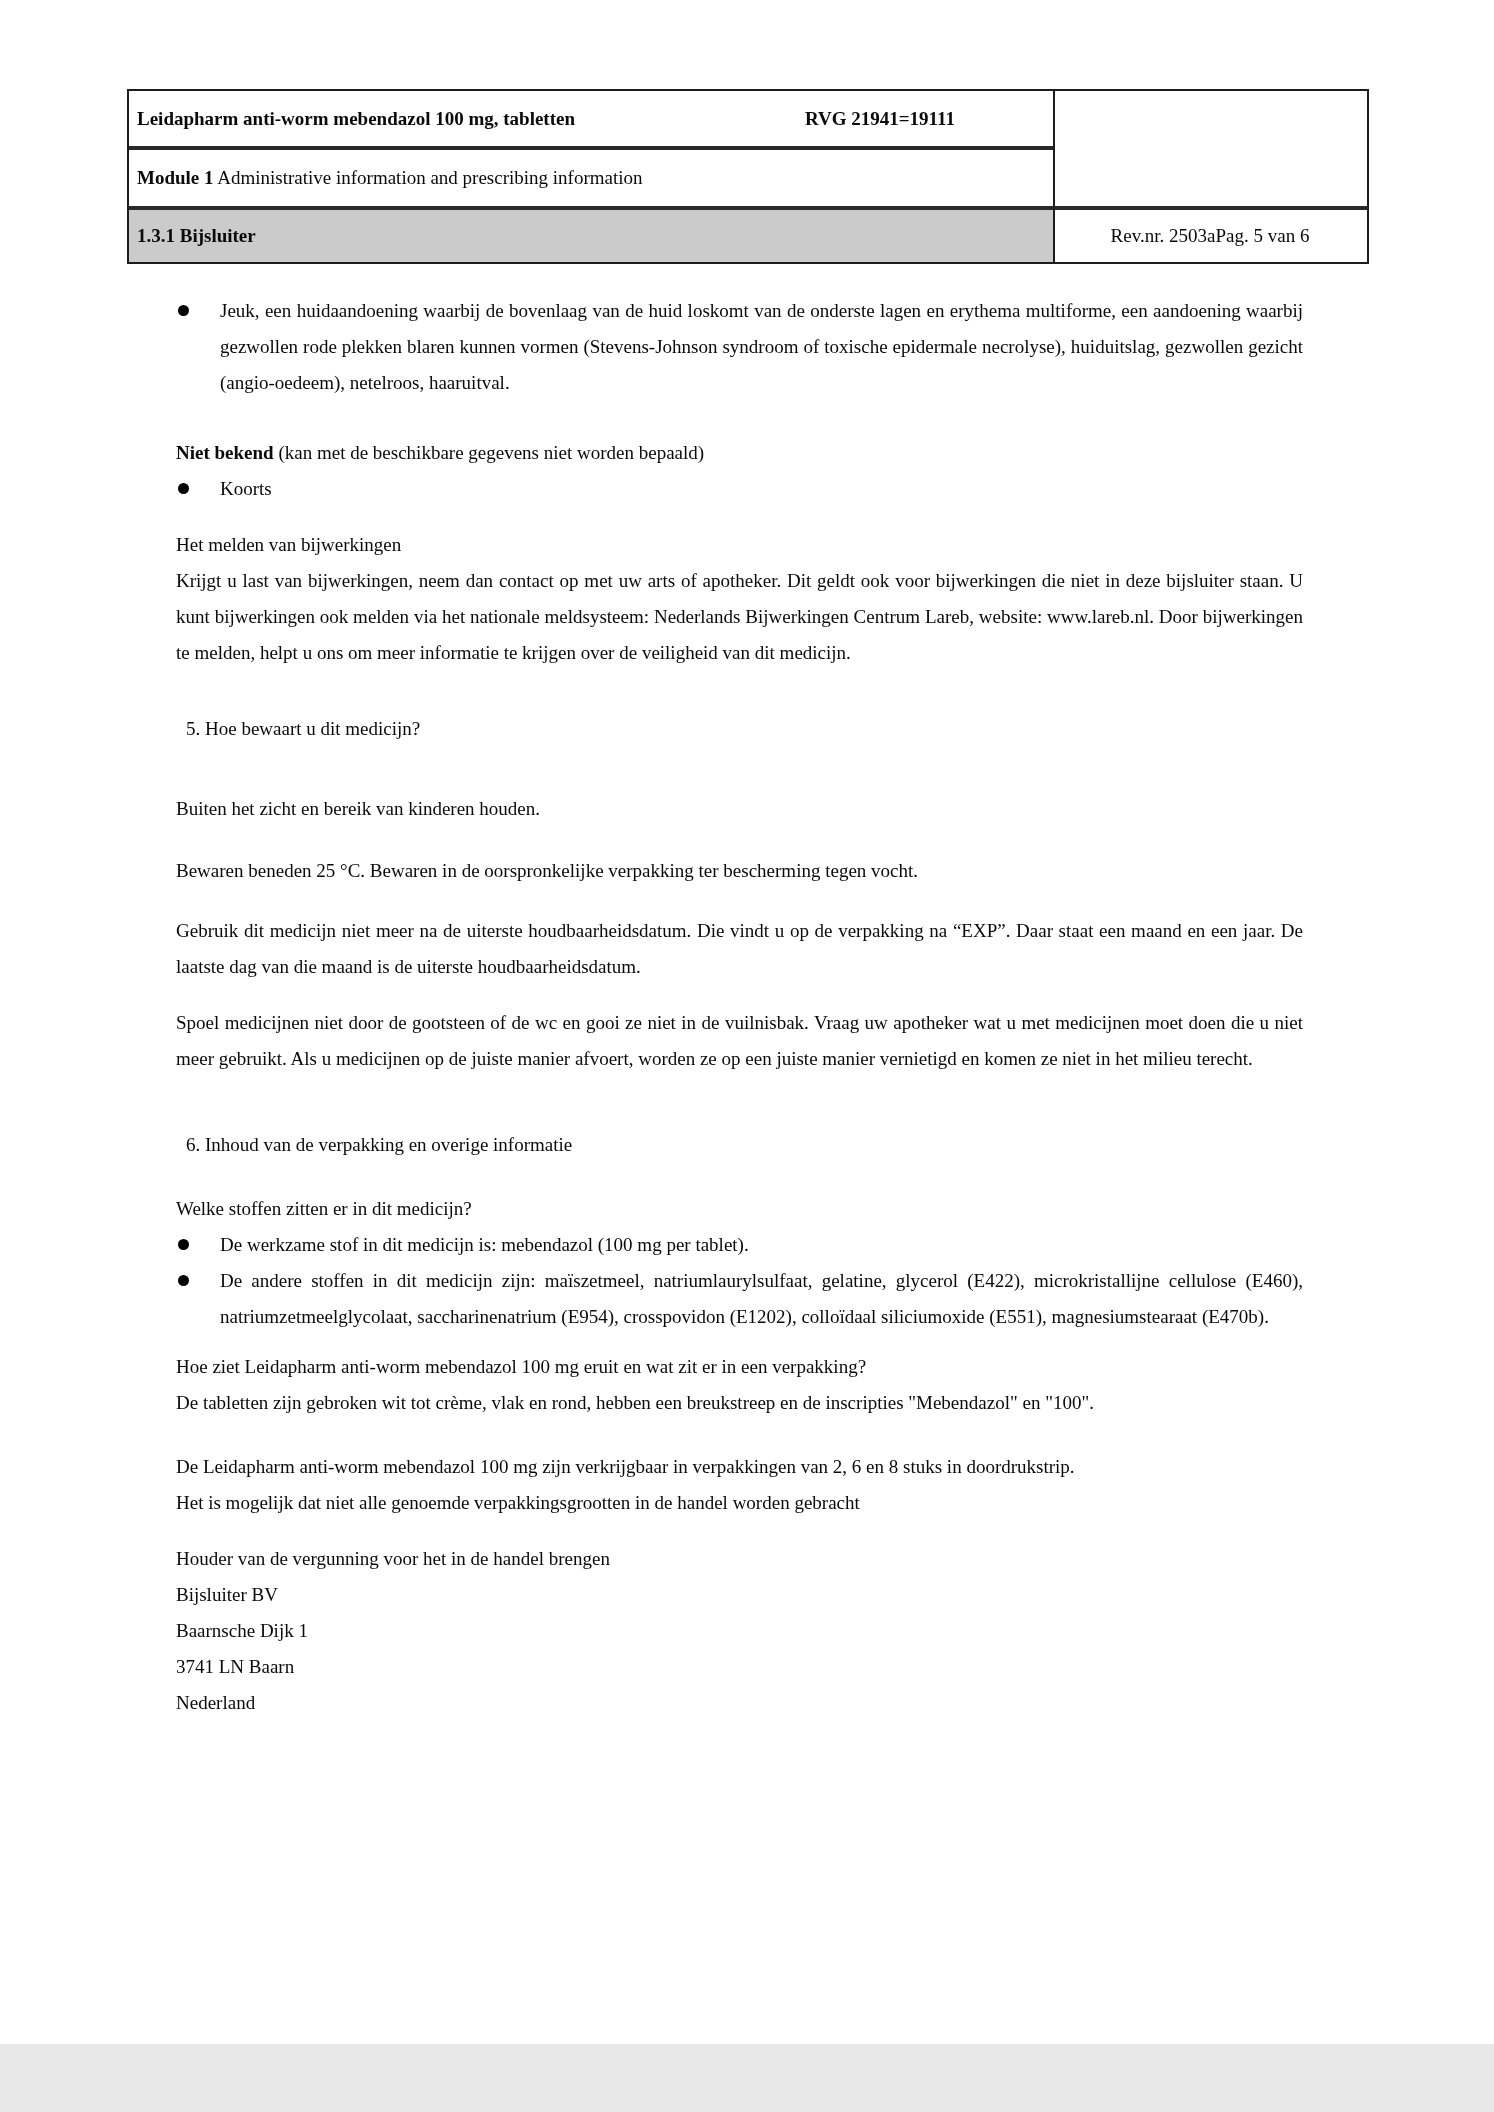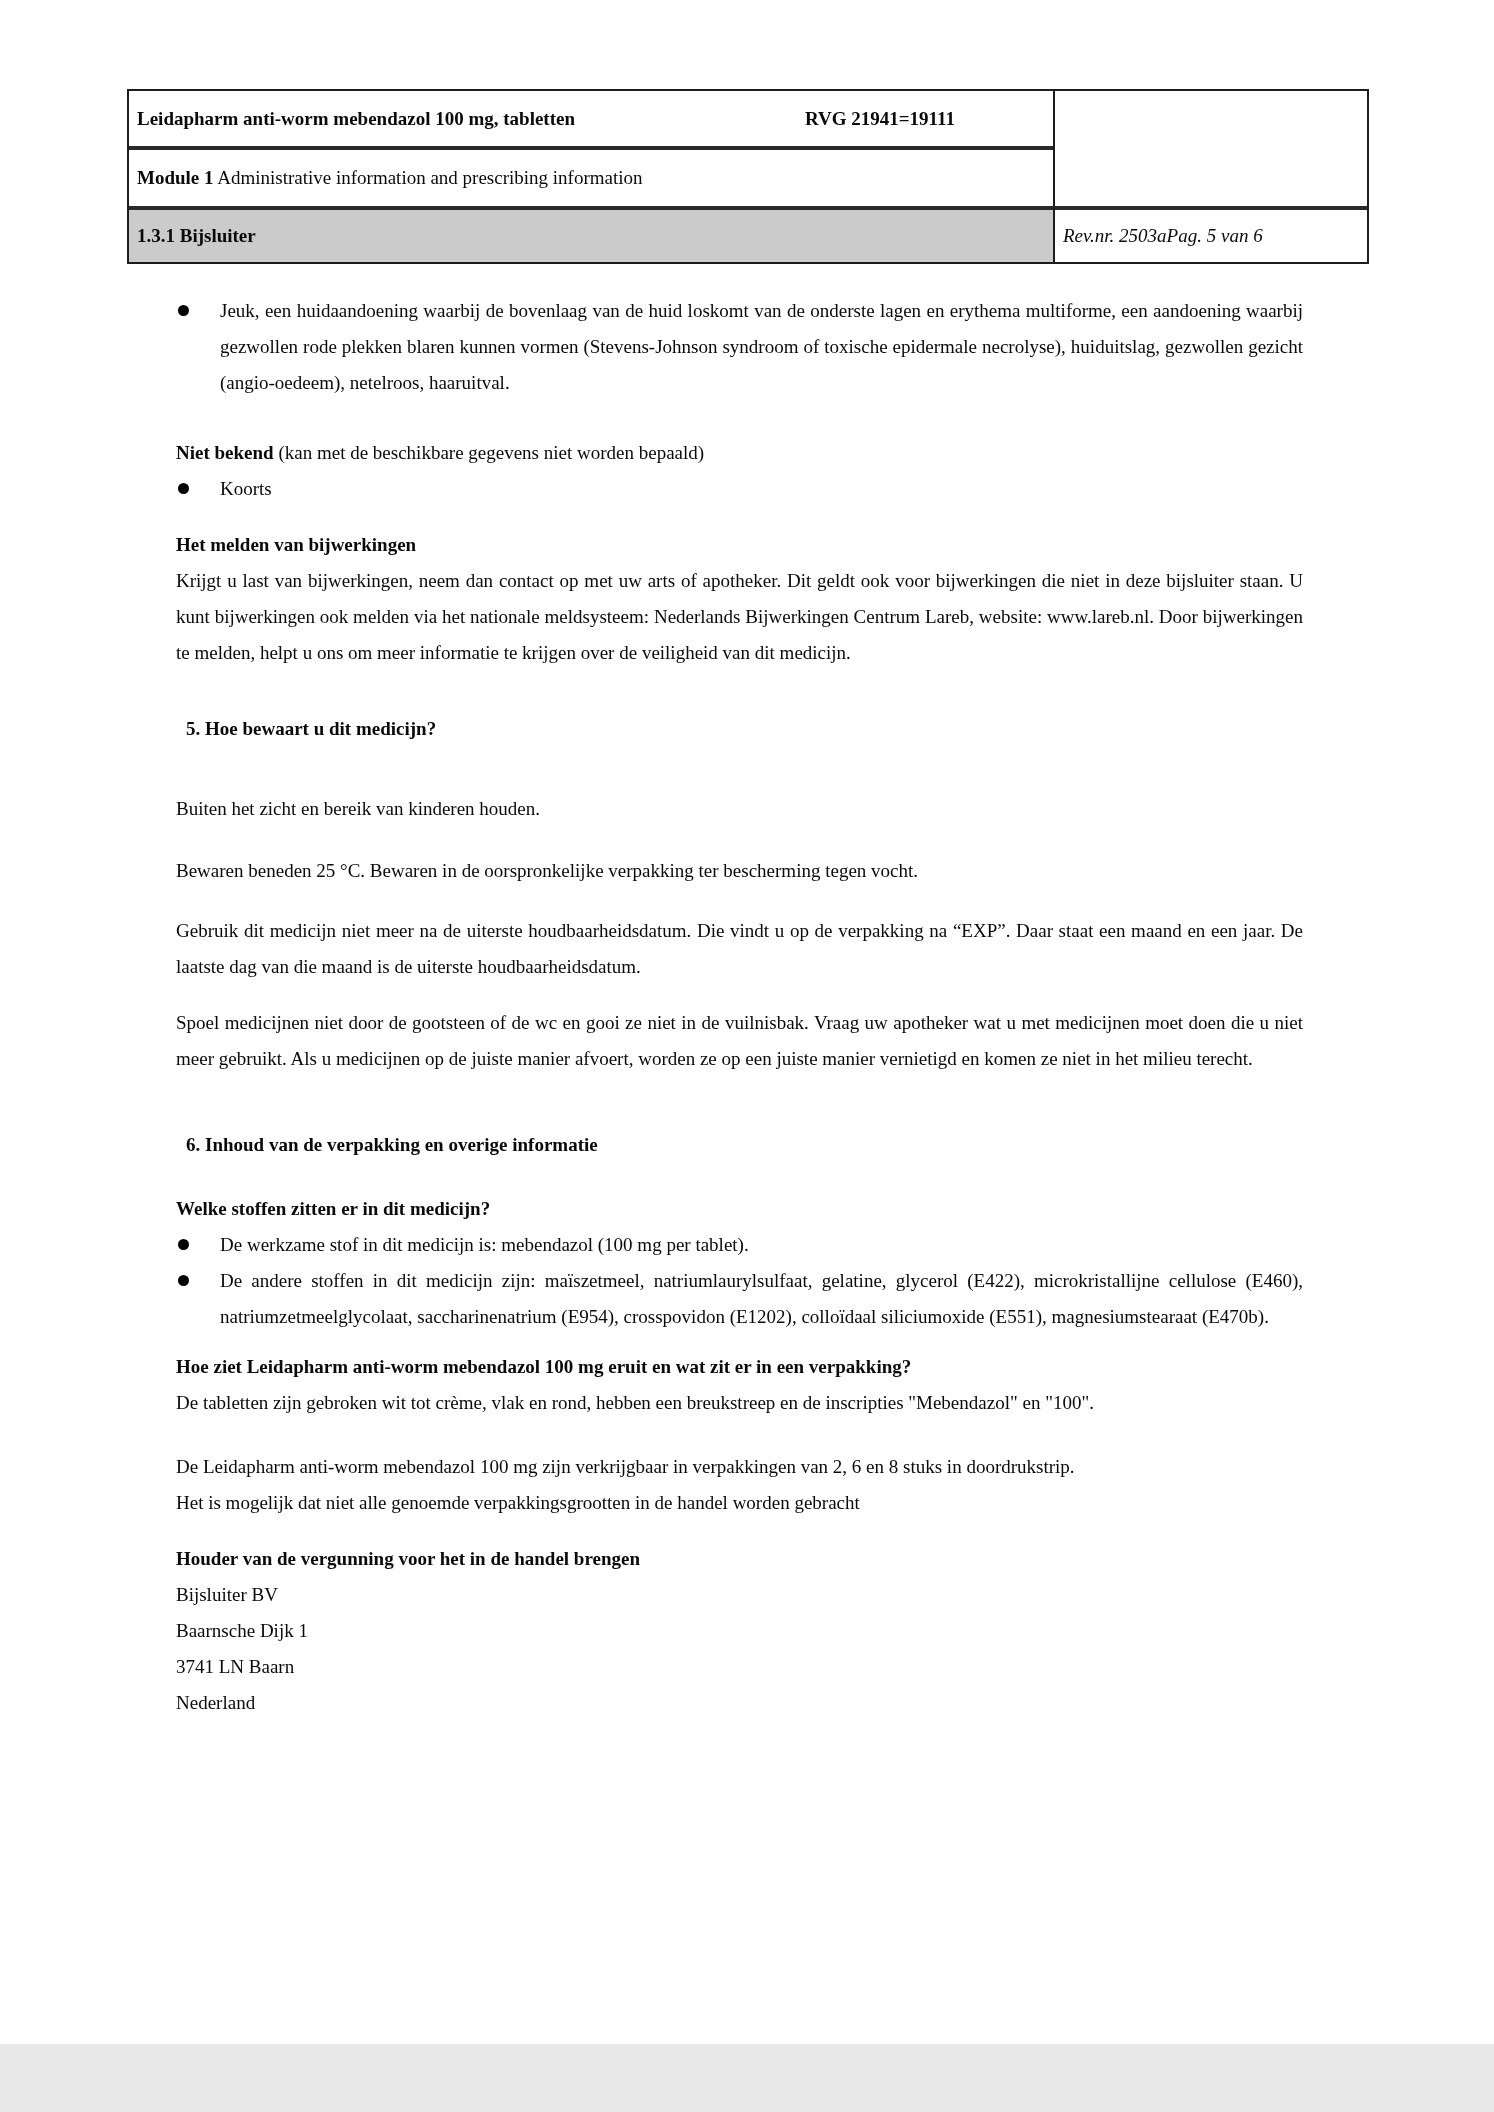--- a/index.html
+++ b/index.html
@@ -24,32 +24,32 @@
     grid-template-columns:924px 1fr;
     grid-template-rows:55px 60px 56px;
     box-sizing:border-box;
     background:#ffffff;
   }
   .hcell{display:flex;align-items:center;box-sizing:border-box;padding:0 8px;overflow:hidden;white-space:nowrap;}
   .c-r1l{grid-column:1;grid-row:1;}
   .c-r2l{grid-column:1;grid-row:2;border-top:4px solid #2a2a2a;}
   .c-r3l{grid-column:1;grid-row:3;border-top:4px solid #2a2a2a;background:#cbcbcb;}
   .c-r12r{grid-column:2;grid-row:1 / span 2;border-left:2px solid #1c1c1c;}
-  .c-r3r{grid-column:2;grid-row:3;border-left:2px solid #1c1c1c;border-top:4px solid #2a2a2a;justify-content:flex-start;padding:0 10px 0 8px;font-style:italic;}
+  .c-r3r{grid-column:2;grid-row:3;border-left:2px solid #1c1c1c;border-top:4px solid #2a2a2a;justify-content:center;padding:0 10px 0 8px;}
   .bold{font-weight:bold;}
   .rvg{margin-left:auto;margin-right:90px;font-weight:bold;}
   
   .doc{
     position:absolute;
     left:176px; top:293px;
     width:1127px;
   }
   .p{text-align:justify;margin:0;}
   .pl{margin:0;} 
-  .h{font-weight:bold;margin:0;}
+  .h{font-weight:normal;margin:0;}
   .h-ind{padding-left:10px;}
   .bullet{position:relative;padding-left:44px;text-align:justify;margin:0;}
   .dot{
     position:absolute;left:2px;top:12px;
     width:11px;height:11px;border-radius:50%;
     background:#000;display:block;
   }
   .mt14{margin-top:14px;}
   .mt20{margin-top:20px;}
   .mt24{margin-top:24px;}

